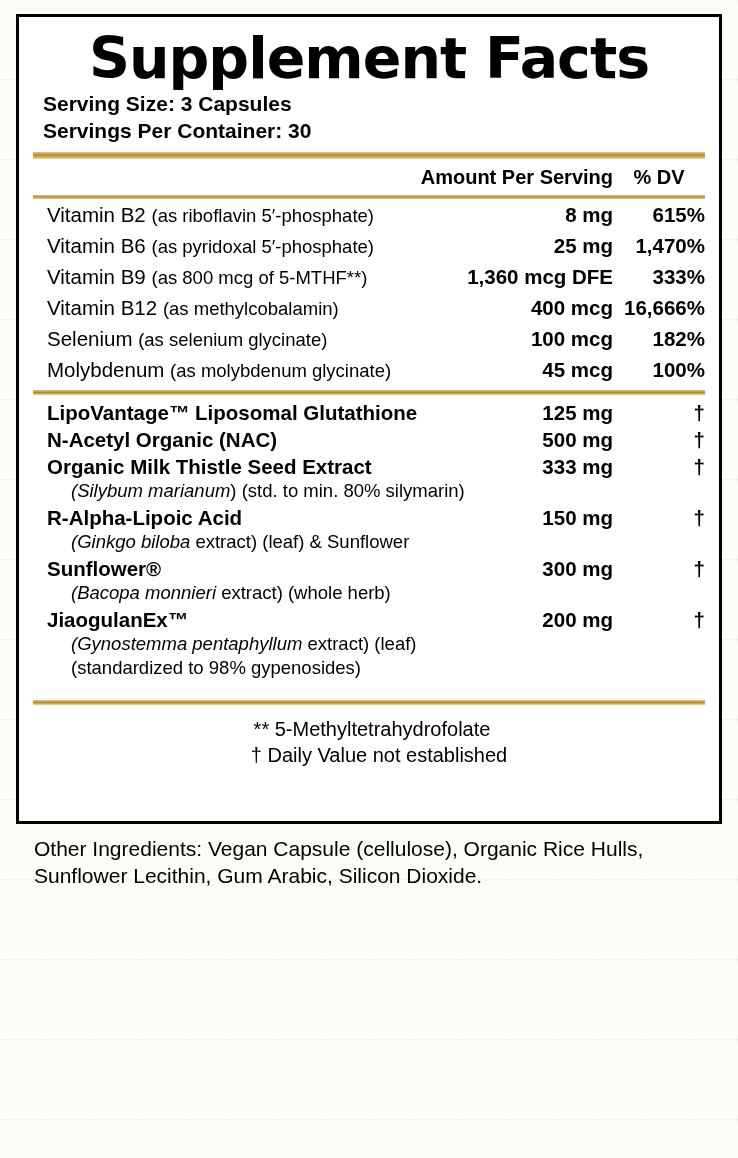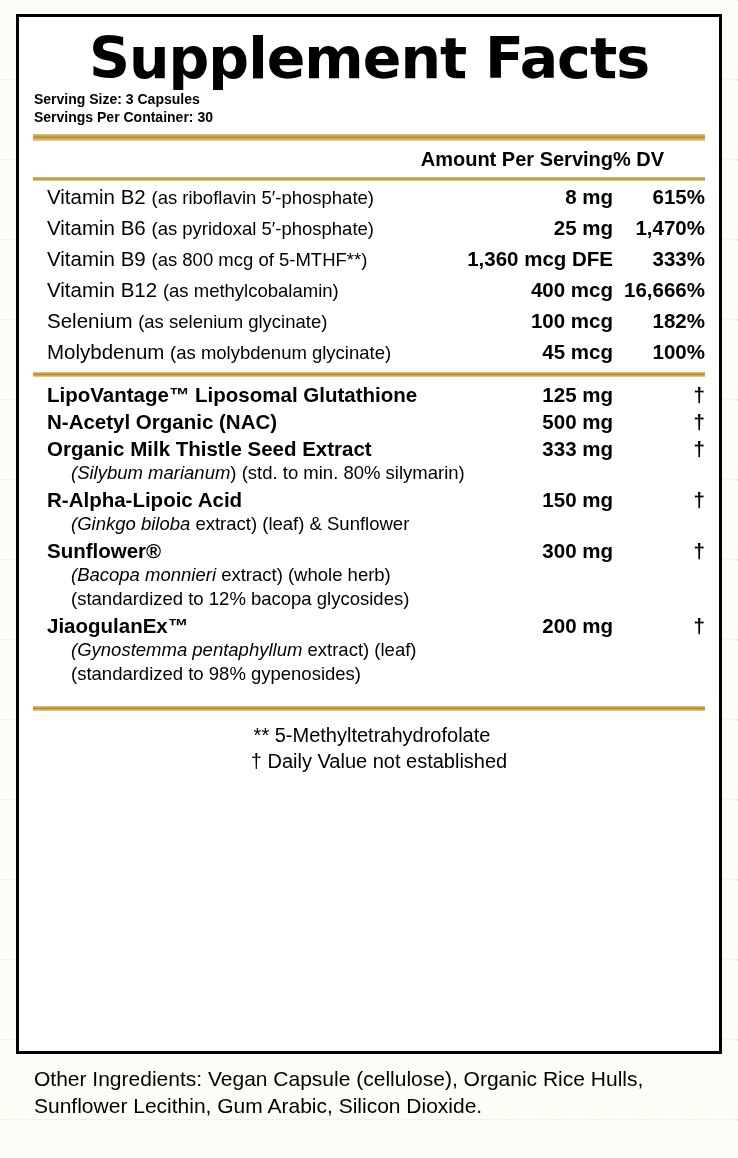--- a/index.html
+++ b/index.html
@@ -35,39 +35,39 @@
     box-sizing: border-box;
     padding: 14px 16px 0 16px;
   }
 
   .panel {
     position: relative;
     border: 3px solid #000;
     background: #ffffff;
     box-sizing: border-box;
     padding: 6px 14px 8px 14px;
-    height: 1040px;
+    height: 810px;
   }
 
   h1.title {
     font-family: "DejaVu Sans", sans-serif;
     font-weight: bold;
     font-size: 57px;
     letter-spacing: -1px;
     line-height: 1.05;
     margin: 6px 0 2px 0;
     text-align: center;
     white-space: nowrap;
   }
 
   .serving-line {
     font-weight: bold;
-    font-size: 14px;
+    font-size: 21px;
     line-height: 1.28;
-    margin-left: 1px;
+    margin-left: 10px;
   }
 
   .rule-gold {
     height: 7px;
     background: linear-gradient(to bottom, #e8c874 0%, #b8892f 45%, #e8d79c 100%);
     margin: 7px 0 0 0;
   }
   .rule-gold-thin {
     height: 4px;
     background: linear-gradient(to bottom, #e8c874 0%, #b8892f 50%, #e8d79c 100%);
@@ -79,21 +79,21 @@
     font-size: 19.5px;
   }
   td, th {
     padding: 0;
     vertical-align: baseline;
   }
   .hdr-row th {
     font-weight: bold;
     font-size: 20px;
     padding: 7px 0 6px 0;
-    text-align: left;
+    text-align: center;
   }
   .hdr-row th.blank { text-align: left; }
 
   .col-name { text-align: left; }
   .col-amt  { text-align: right; width: 155px; white-space: nowrap; }
   .col-dv   { text-align: right; width: 92px; white-space: nowrap; }
 
   .vit-row td {
     padding: 4px 0 3px 0;
     font-size: 20.5px;
@@ -236,23 +236,20 @@
         <td class="col-name" colspan="3"><em>(Ginkgo biloba</em><span> extract) (leaf) &amp; Sunflower</span></td>
       </tr>
       <tr class="blend-row">
         <td class="col-name">Sunflower®</td>
         <td class="col-amt">300 mg</td>
         <td class="col-dv dagger">†</td>
       </tr>
       <tr class="sub-row">
         <td class="col-name" colspan="3"><em>(Bacopa monnieri</em><span> extract) (whole herb)</span></td>
       </tr>
-      <tr class="sub-row">
-        <td class="col-name" colspan="3"><span>(standardized to 12% bacopa glycosides)</span></td>
-      </tr>
       <tr class="blend-row">
         <td class="col-name">JiaogulanEx™</td>
         <td class="col-amt">200 mg</td>
         <td class="col-dv dagger">†</td>
       </tr>
       <tr class="sub-row">
         <td class="col-name" colspan="3"><em>(Gynostemma pentaphyllum</em><span> extract) (leaf)</span></td>
       </tr>
       <tr class="sub-row">
         <td class="col-name" colspan="3"><span>(standardized to 98% gypenosides)</span></td>

